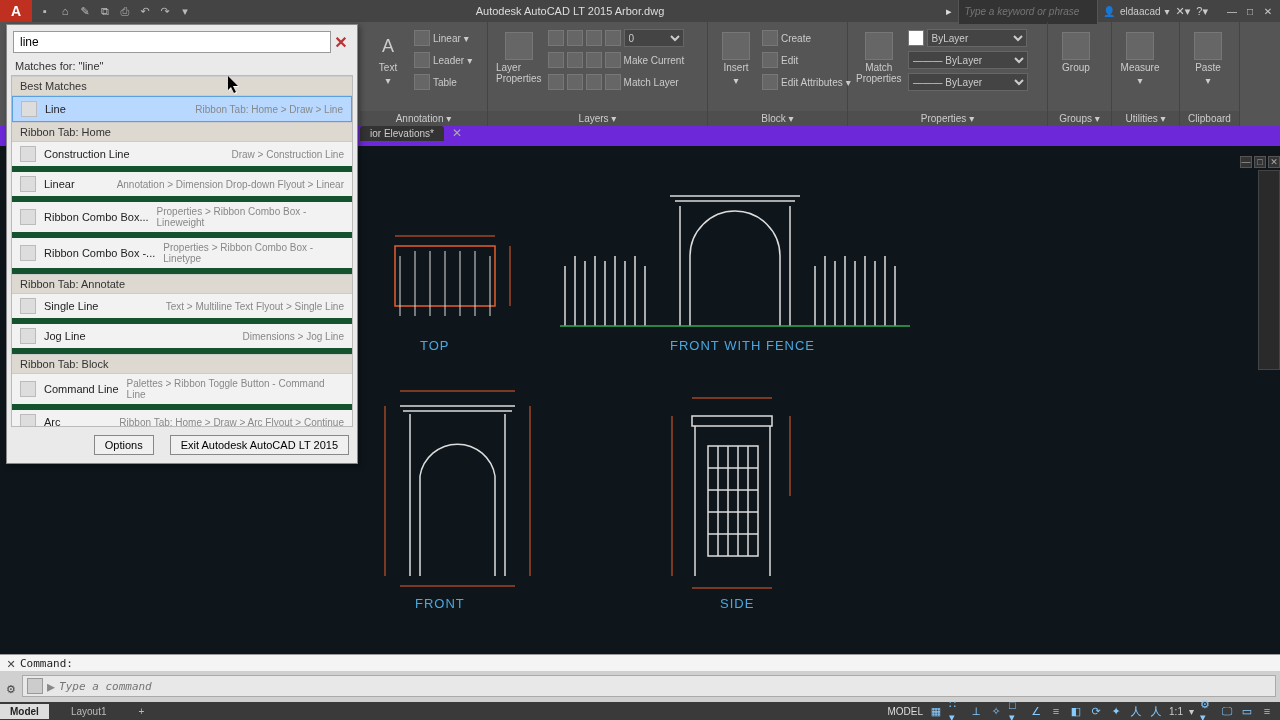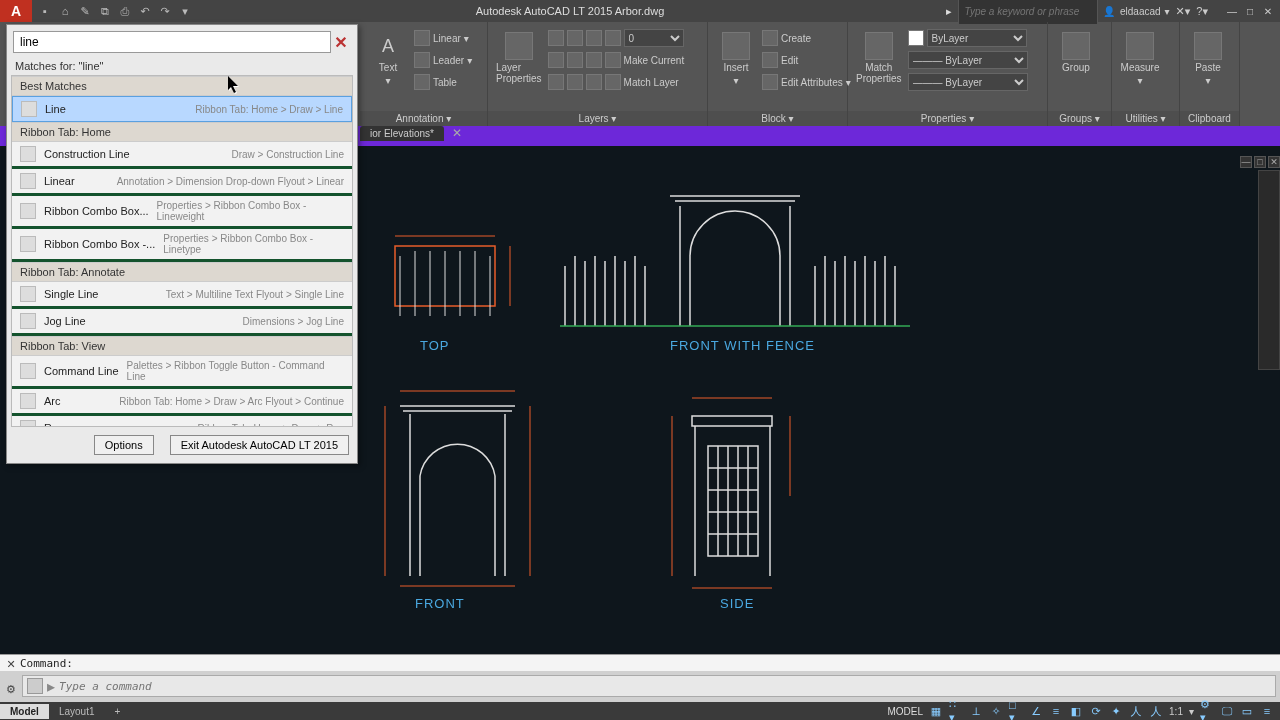--- a/index.html
+++ b/index.html
@@ -53,37 +53,37 @@
 
 .cmd-area { position:absolute; bottom:18px; left:0; right:0; height:48px; background:#d0d0d0; border-top:1px solid #999; }
 .cmd-hist { font-family:Consolas,monospace; font-size:11px; color:#222; padding:2px 20px; height:16px; background:#f4f4f4; }
 .cmd-line { display:flex; align-items:center; height:22px; padding:0 4px; background:#e8e8e8; margin-top:4px; margin-right:4px; margin-left:22px; border:1px solid #aaa;}
 .cmd-line .prompt { width:16px; height:16px; background:#ccc; border:1px solid #999; margin-right:4px;}
 .cmd-line input { flex:1; border:none; background:transparent; font-family:Consolas,monospace; font-size:11px; color:#666; font-style:italic; }
 .cmd-close { position:absolute; left:4px; top:2px; width:14px; height:14px; color:#444; font-size:11px; display:flex; align-items:center; justify-content:center;}
 .cmd-cfg { position:absolute; left:4px; bottom:6px; width:14px; height:14px; color:#444; font-size:11px; display:flex; align-items:center; justify-content:center;}
 
 
-.status { position:absolute; bottom:0; left:0; right:0; height:18px; background:#3a3a3a; display:flex; align-items:center; font-size:10px; color:#ccc; }
+.status { position:absolute; bottom:0; left:0; right:0; height:18px; background:#3a3a3a; display:flex; align-items:center; font-size:10px; color:#ccc;gap:12px; }
 .model-tab { background:#ddd; color:#222; padding:2px 10px; font-weight:bold; }
 .layout-tab { padding:2px 10px; color:#bbb; }
 .status-right { margin-left:auto; display:flex; gap:6px; align-items:center; padding-right:6px;}
 .status-right span { display:flex; align-items:center; gap:2px; }
 .status-ico { width:14px; height:14px; display:inline-flex; align-items:center; justify-content:center; color:#8cf; font-size:11px;}
 
 
 .search-pop { position:absolute; top:24px; left:6px; width:352px; height:440px; background:#eaeaea; border:1px solid #888; box-shadow:2px 2px 6px rgba(0,0,0,.4); z-index:50; display:flex; flex-direction:column;}
 .sp-top { height:6px; }
 .sp-search { display:flex; margin:0 6px 4px; }
 .sp-search input { flex:1; border:1px solid #999; font-size:12px; padding:3px 6px; background:#fff; font-family:Arial; }
 .sp-search .x { width:20px; display:flex; align-items:center; justify-content:center; color:#b33; font-weight:bold; cursor:pointer;}
 .sp-label { font-size:11px; color:#333; padding:3px 8px; }
 .sp-header { font-size:11px; color:#333; padding:3px 8px; background:#ddd8d0; border-top:1px solid #ccc; border-bottom:1px solid #ccc;}
 .sp-list { flex:1; overflow:auto; border:1px solid #bbb; margin:0 4px; background:#f2f2f2;}
-.sp-item { display:flex; align-items:center; padding:4px 8px; font-size:11px; gap:8px; border-bottom:3px solid #14532d; }
+.sp-item { display:flex; align-items:center; padding:4px 8px; font-size:11px; gap:8px; border-bottom:6px solid #14532d; }
 .sp-item.sel { background:#b8d8ff; border:1px solid #5aa0e0; }
 .sp-item .it-icon { width:16px; height:16px; background:#ddd; border:1px solid #bbb; flex-shrink:0;}
 .sp-item .it-name { color:#222; white-space:nowrap;}
 .sp-item .it-path { margin-left:auto; color:#888; text-align:left; font-size:10px;}
 .sp-btns { display:flex; justify-content:flex-end; gap:16px; padding:8px; }
 .sp-btns button { font-size:11px; padding:3px 10px; background:#f0f0f0; border:1px solid #888; }
 
 .cursor { position:absolute; top:76px; left:228px; width:12px; height:18px; z-index:60; pointer-events:none;}
 .cursor svg { filter:drop-shadow(1px 1px 0 #fff);}
 </style>
@@ -461,21 +461,21 @@
     <div class="sp-item">
         <span class="it-icon"></span>
         <span class="it-name">Single Line</span>
         <span class="it-path">Text &gt; Multiline Text Flyout &gt; Single Line</span>
       </div>
     <div class="sp-item">
         <span class="it-icon"></span>
         <span class="it-name">Jog Line</span>
         <span class="it-path">Dimensions &gt; Jog Line</span>
       </div>
-    <div class="sp-header">Ribbon Tab: View</div>
+    <div class="sp-header">Ribbon Tab: Block</div>
     <div class="sp-item">
         <span class="it-icon"></span>
         <span class="it-name">Command Line</span>
         <span class="it-path">Palettes &gt; Ribbon Toggle Button - Command Line</span>
       </div>
     <div class="sp-item">
         <span class="it-icon"></span>
         <span class="it-name">Arc</span>
         <span class="it-path">Ribbon Tab: Home &gt; Draw &gt; Arc Flyout &gt; Continue</span>
       </div>

